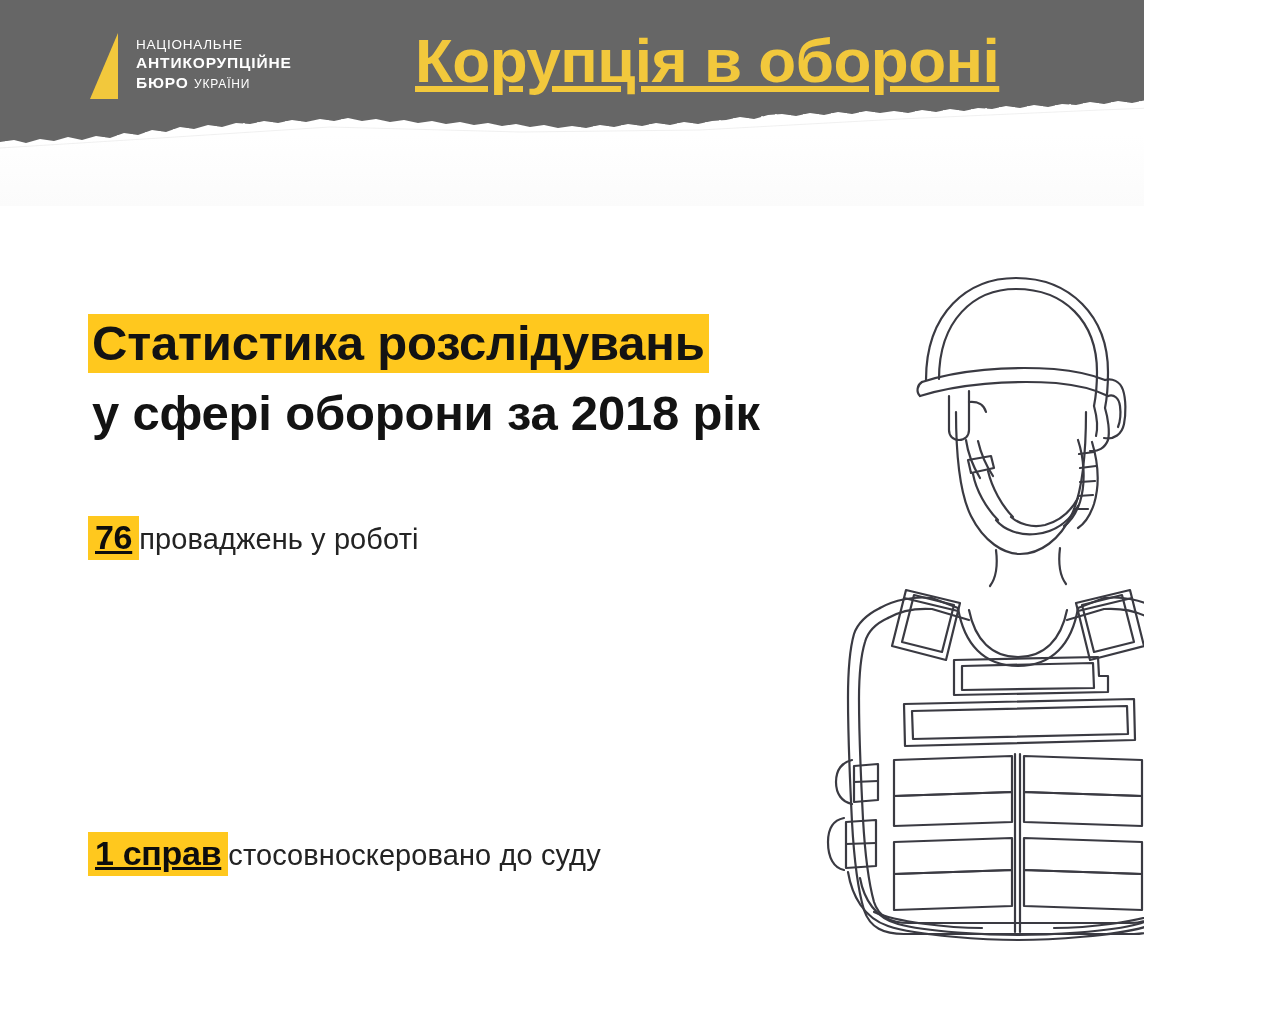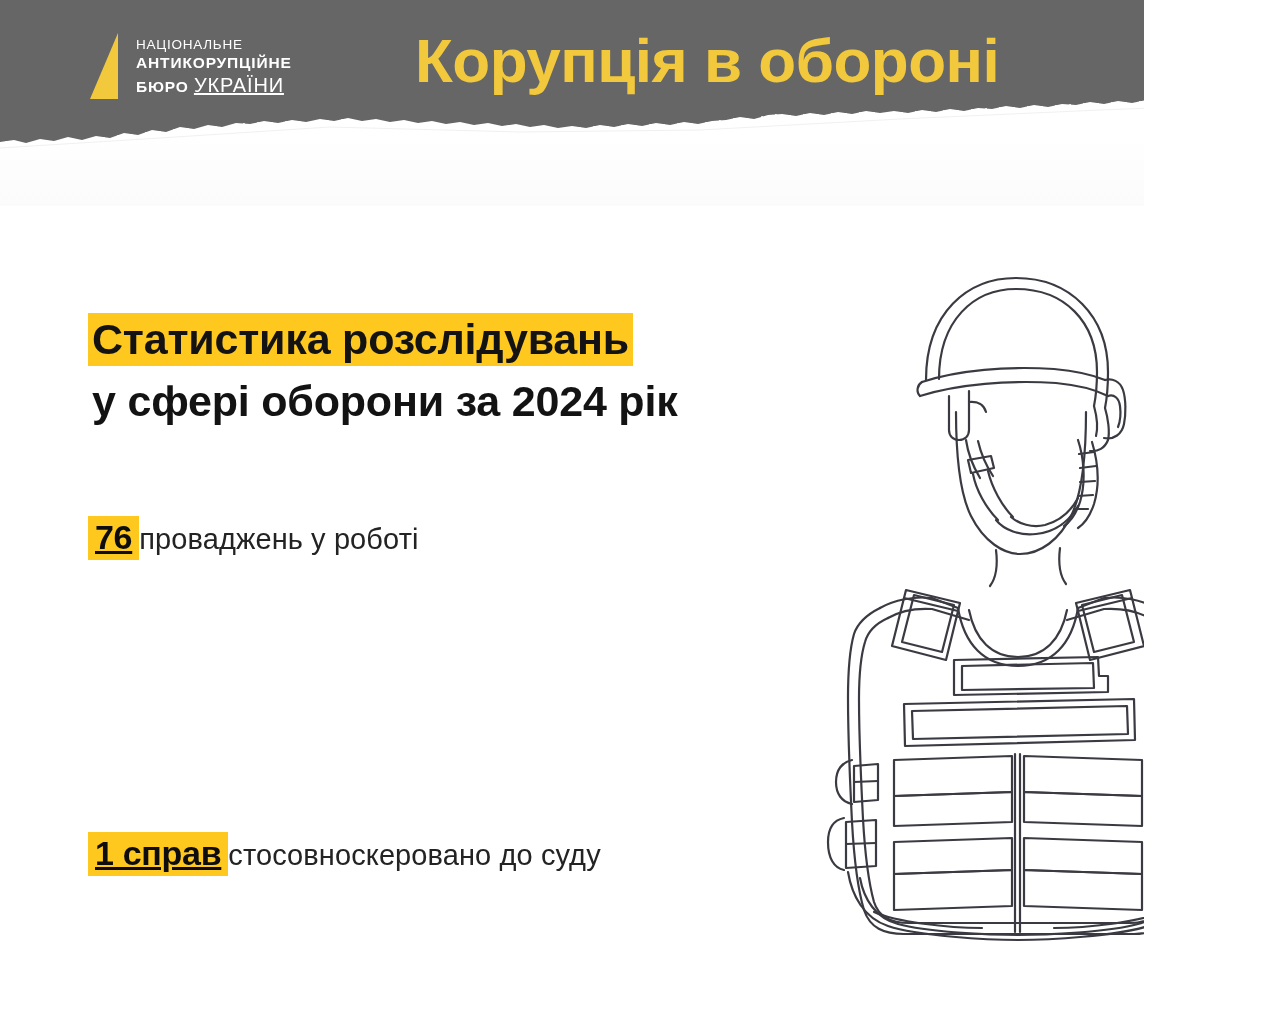--- a/index.html
+++ b/index.html
@@ -47,44 +47,45 @@
   }
   .logo-line {
     color:#ffffff;
     letter-spacing:0.055em;
     line-height:1.28;
     white-space:nowrap;
   }
   .logo-l1 { font-size:13.5px; font-weight:400; }
   .logo-l2 { font-size:15.5px; font-weight:700; }
   .logo-l3 { font-size:15.5px; font-weight:700; }
-  .logo-l3 .thin { font-weight:400; font-size:20px;text-decoration:underline; }
+  .logo-l3 .thin { font-weight:400; font-size:12px; }
 
   
   #main-title {
     position:absolute; left:415px; top:28px;
     width:700px;
     font-size:62px;
     font-weight:700;
     color:#F2C83C;
     letter-spacing:-0.5px;
     line-height:1.05;
     white-space:nowrap;
     z-index:4;
+    text-decoration:underline;
   }
 
   
   #content { position:absolute; left:0; top:0; width:1280px; height:1024px; }
 
   #heading-block {
     position:absolute; left:88px; top:312px;
     width:640px;
   }
   .head-line {
-    font-size:43px;
+    font-size:49px;
     font-weight:700;
     color:#131313;
     line-height:1.30;
     letter-spacing:-0.2px;
     white-space:nowrap;
   }
   .head-line .hl {
     background:#FFC81E;
     padding:2px 4px 3px 4px;
     box-decoration-break:clone;
@@ -209,21 +210,21 @@
 
     <g stroke="#e4e4e4" stroke-width="1" opacity="0.55" fill="none">
       <path d="M0,52 L160,42 L330,31 L520,36 L700,34 L900,23 L1100,14 L1280,7"></path>
     </g>
   </svg>
 
   <div id="content">
 
     <div id="heading-block">
       <div class="head-line head-line-1"><span class="hl">Статистика розслідувань</span></div>
-      <div class="head-line head-line-2">у сфері оборони за 2024 рік</div>
+      <div class="head-line head-line-2">у сфері оборони за 2018 рік</div>
     </div>
 
     <div class="stat-row" id="stat-1">
       <span class="stat-num">76</span>
       <span class="stat-text">проваджень у роботі</span>
     </div>
 
 
     <div class="stat-row" id="stat-3">
       <span class="stat-num">1 справ</span>

